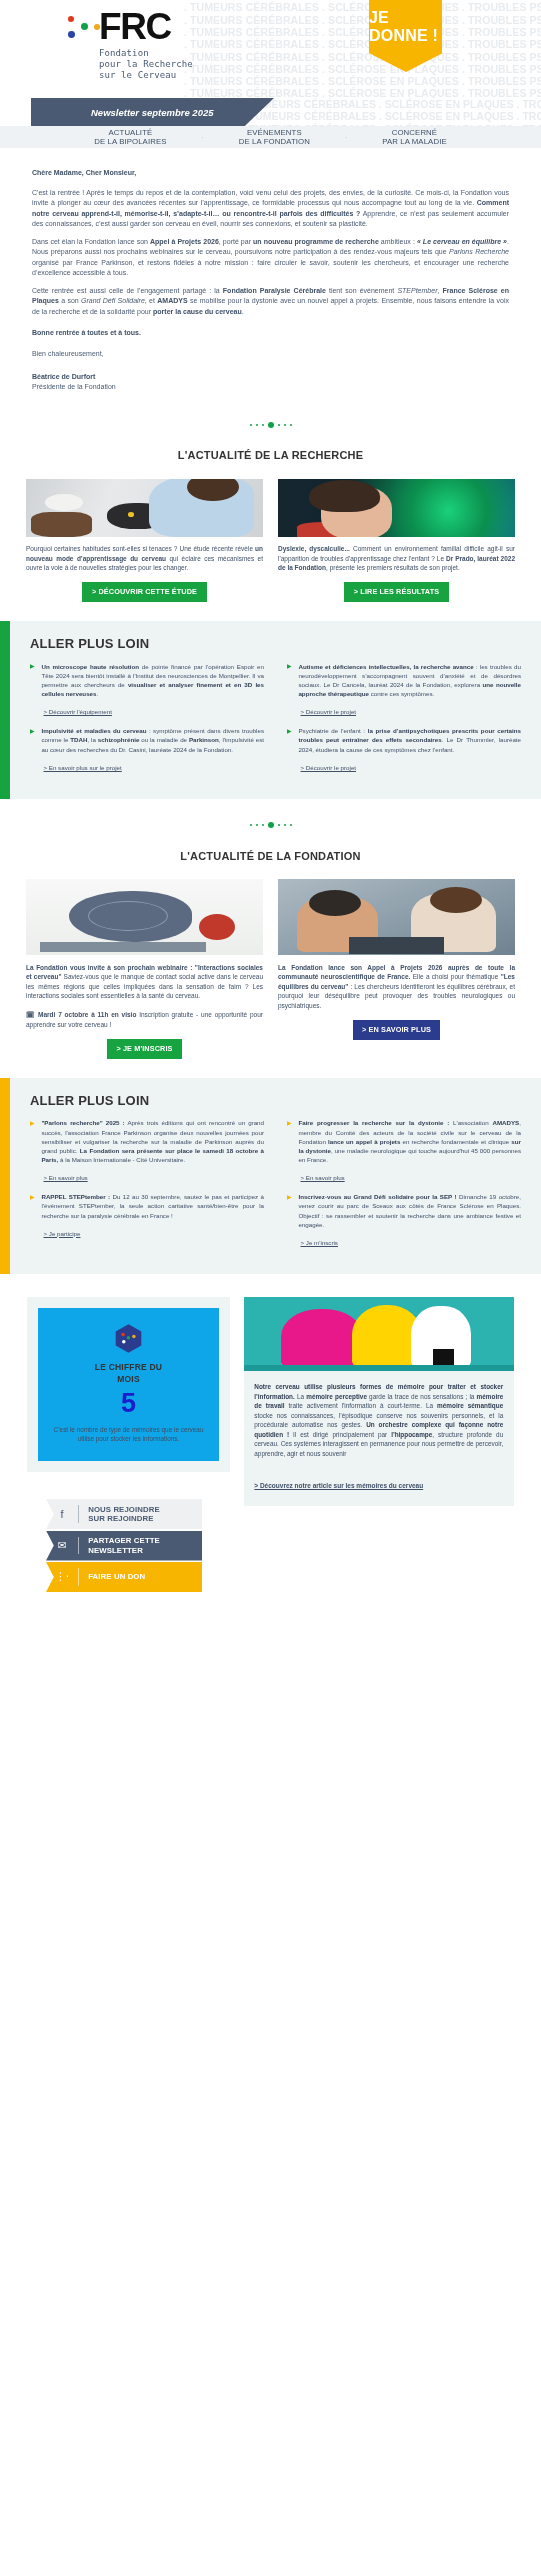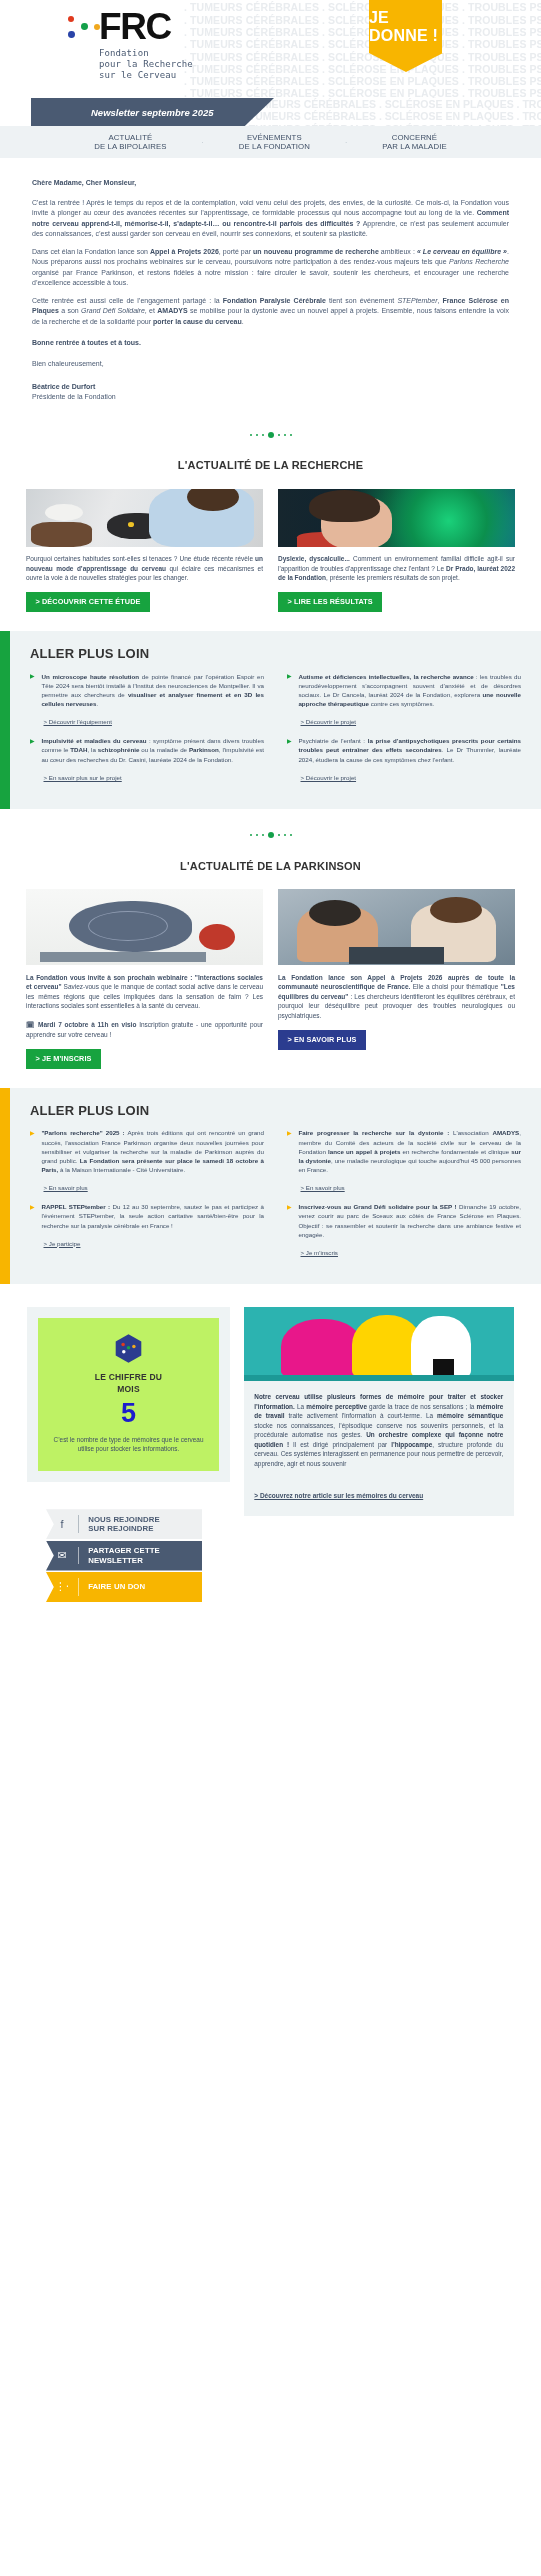--- a/index.html
+++ b/index.html
@@ -84,21 +84,21 @@
     padding-left:60px;
   }
   .ribbon-bg {
     position:absolute; left:243px; top:0; right:0; height:28px;
     font-weight:700; font-size:10.5px; line-height:12.3px;
     color:#e9ecef; overflow:hidden; white-space:nowrap;
   }
 
   
   .nav {
-    background:#eef2f4; height:32px;
+    background:#eef2f4; height:22px;
     display:flex; align-items:center; justify-content:center; gap:12px;
   }
   .nav-item {
     color:#3f4f66; font-weight:400; font-size:7.8px; line-height:9.5px;
     text-align:center; padding:0 23px; letter-spacing:0.1px;
   }
   .nav-sep { color:#b9c4cc; font-size:6.8px; }
 
   
   .letter { padding: 20px 32px 6.8px 32px; }
@@ -129,21 +129,21 @@
   .cards { display:flex; gap:15px; padding: 0 26px 0 26px; }
   .card { flex:1; }
   .card-img { width:100%; height:58px; position:relative; overflow:hidden; }
   .card-body { font-size:6.5px; line-height:9.5px; color:#3f4f66; text-align:justify; padding-top:7.4px; }
   .card-body b { font-weight:700; }
   .btn-wrap { padding-top:9.5px; display:flex; }
   .btn-green {
     background:#17a33f; color:#fff; font-weight:700; font-size:7.3px;
     padding:5.4px 9.5px; display:inline-block; letter-spacing:0.1px;
   }
-  .btn-wrap.center { }
+  .btn-wrap.center { justify-content:center; }
 
   
   .img-kitchen { background:#d5d8da; }
   .img-kitchen .k1 { position:absolute; inset:0; background:linear-gradient(110deg,#cfd3d6 0%,#e8e9ea 35%,#dfe3e6 60%,#cfd1d2 100%); }
   .img-kitchen .kpan { position:absolute; left:34%; top:42%; width:26%; height:44%; background:#2b2b2d; border-radius:45%; }
   .img-kitchen .kegg { position:absolute; left:43%; top:58%; width:6px; height:4.7px; background:#eec227; border-radius:50%; }
   .img-kitchen .kperson { position:absolute; right:4%; top:-4%; width:44%; height:104%; background:#bcd4e8; border-radius:40% 30% 20% 26%; }
   .img-kitchen .khair { position:absolute; right:10%; top:-10%; width:22%; height:48%; background:#4a3322; border-radius:50%; }
   .img-kitchen .kdish { position:absolute; left:8%; top:26%; width:16%; height:30%; background:#f2f2f0; border-radius:50%; }
   .img-kitchen .karm { position:absolute; left:2%; top:58%; width:26%; height:42%; background:#6b4a33; border-radius:30%; }
@@ -200,21 +200,21 @@
   
   .apl.yellow::before { background:#f8b500; }
   .apl-arrow.yellow { color:#f8b500; }
 
   
   .bottom { display:flex; gap:13.5px; padding: 23px 27px 27px 27px; align-items:flex-start; }
   .bottom-left { width:203px; }
   .chiffre-box {
     background:#eef3f4; padding: 10.8px;
   }
-  .chiffre-inner { background:#bef264; padding: 15px 12px 17.6px 12px; text-align:center; }
+  .chiffre-inner { background:#0ea5e9; padding: 15px 12px 17.6px 12px; text-align:center; }
   .chiffre-logo { display:flex; justify-content:center; padding-bottom:8px; }
   .chiffre-logo .hexwrap { width:31px; height:31px; position:relative; }
   .chiffre-title { font-size:8.5px; font-weight:700; color:#333; line-height:11.5px; letter-spacing:0.2px; }
   .chiffre-num { font-size:27px; font-weight:700; color:#1b1ccc; line-height:37px; }
   .chiffre-desc { font-size:6.4px; line-height:9.5px; color:#3f4f66; padding-top:2.7px; }
 
   .social { margin-top:27px; width:156px; margin-left:19px; }
   .social-row { position:relative; height:30px; display:flex; align-items:center; margin-bottom:1.4px; }
   .social-row .shape { position:absolute; inset:0; clip-path: polygon(0 0, 100% 0, 100% 100%, 0 100%, 5% 50%); }
   .sr-fb .shape { background:#eef0f1; }
@@ -399,21 +399,21 @@
   <div class="dots-div" style="padding-top:23px">
     <i></i>
       <i></i>
       <i></i>
       <i class="big"></i>
       <i></i>
       <i></i>
       <i></i>
   </div>
 
-  <div class="section-title">L'ACTUALITÉ DE LA PARKINSON</div>
+  <div class="section-title">L'ACTUALITÉ DE LA FONDATION</div>
 
   <div class="cards">
     <div class="card">
       <div class="card-img tall img-brain">
         <div class="b1"></div>
           <div class="bbrain"></div>
           <div class="bfold"></div>
           <div class="bapple"></div>
           <div class="bbooks"></div>
       </div>

